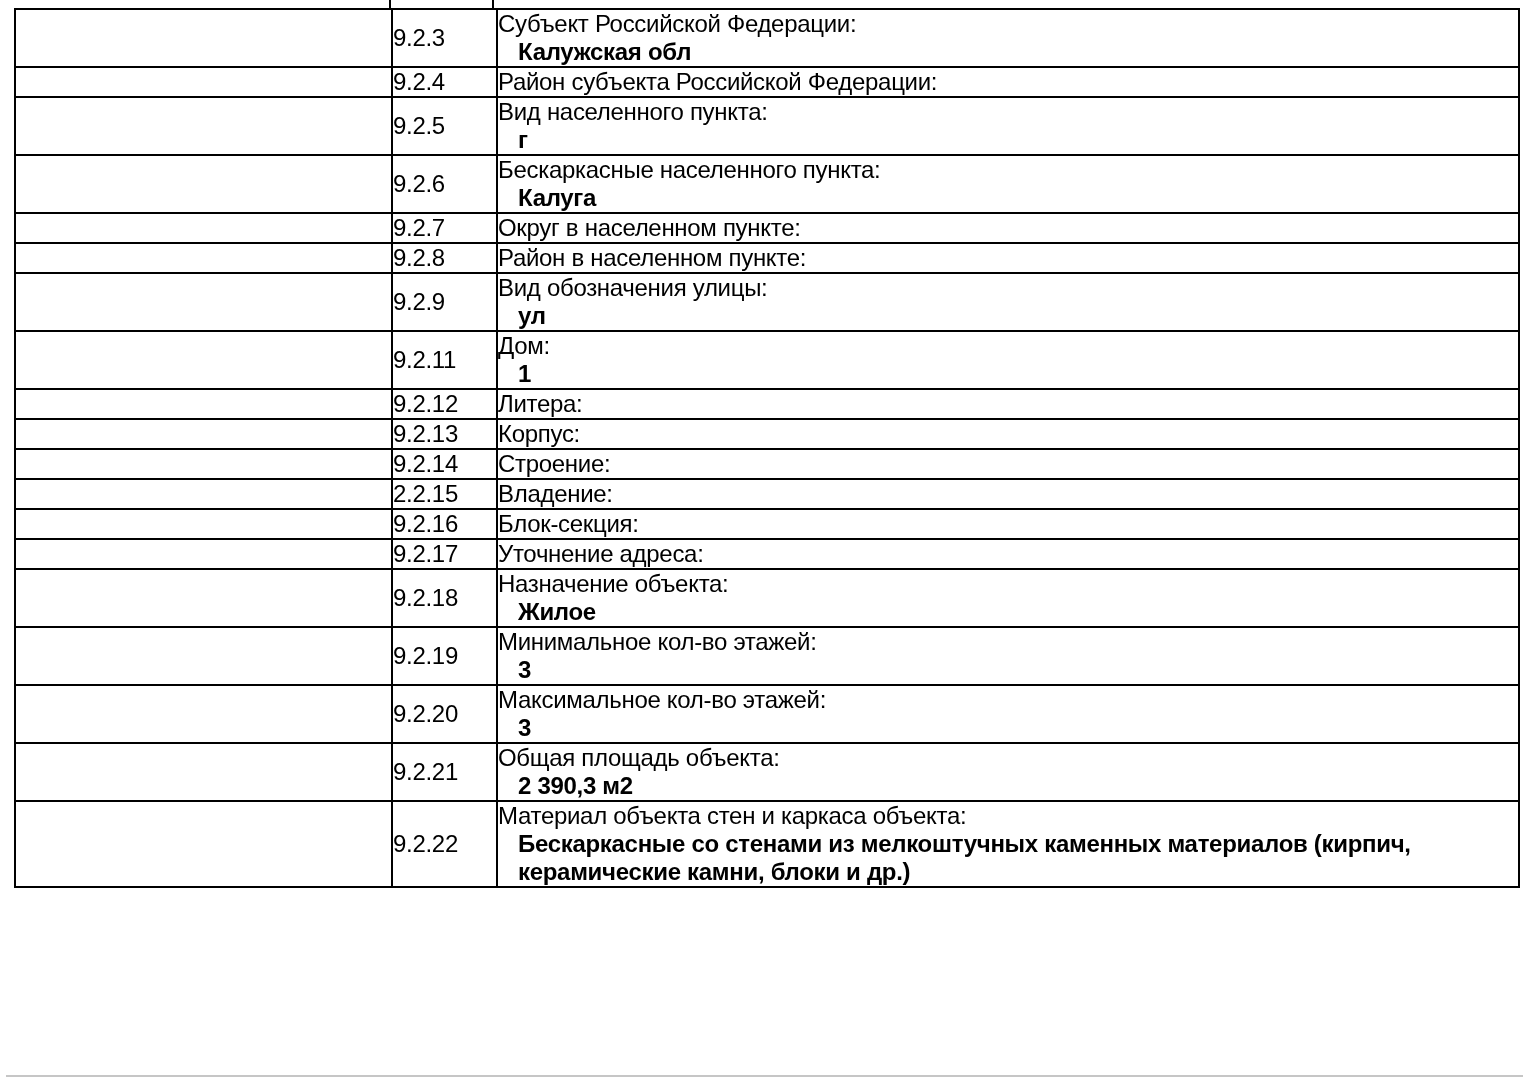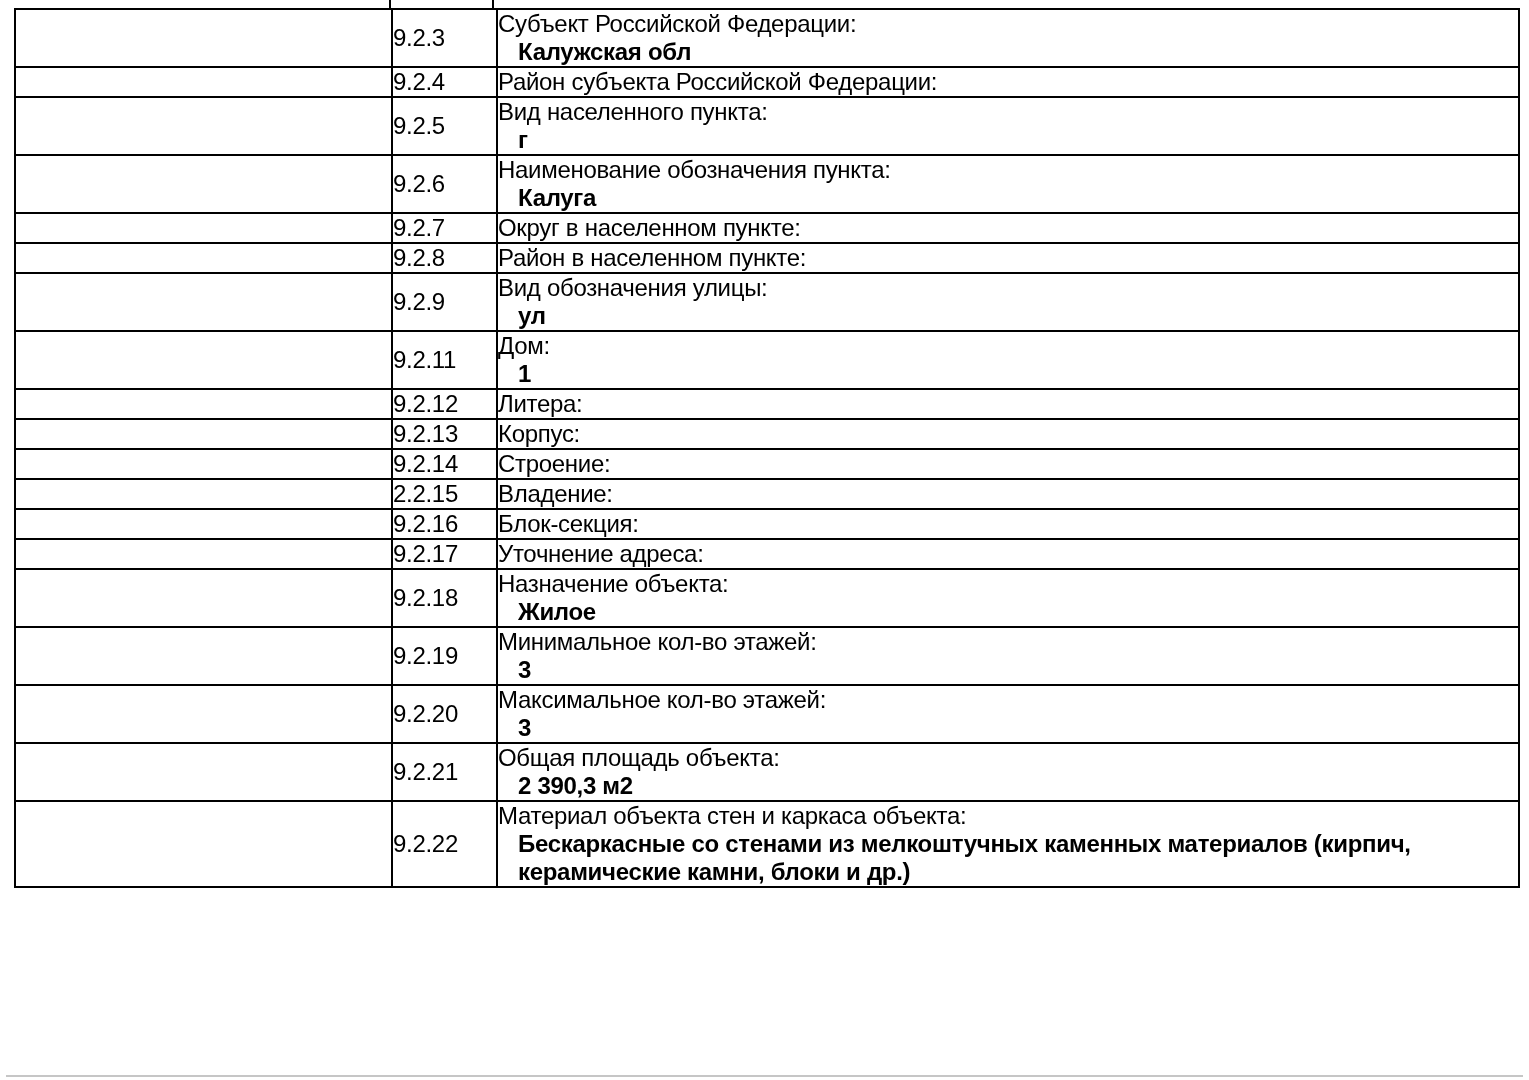--- a/index.html
+++ b/index.html
@@ -112,21 +112,21 @@
       <div class="txt-line field-label">Вид населенного пункта:</div>
       <div class="txt-line field-value">г</div>
     </td>
   </tr>
         <tr>
     <td class="cell-empty"></td>
     <td class="cell-num txt-line">
       <span>9.2.6</span>
     </td>
     <td class="cell-content">
-      <div class="txt-line field-label">Наименование обозначения пункта:</div>
+      <div class="txt-line field-label">Бескаркасные населенного пункта:</div>
       <div class="txt-line field-value">Калуга</div>
     </td>
   </tr>
         <tr>
     <td class="cell-empty"></td>
     <td class="cell-num txt-line">
       <span>9.2.7</span>
     </td>
     <td class="cell-content">
       <div class="txt-line field-label">Округ в населенном пункте:</div>

